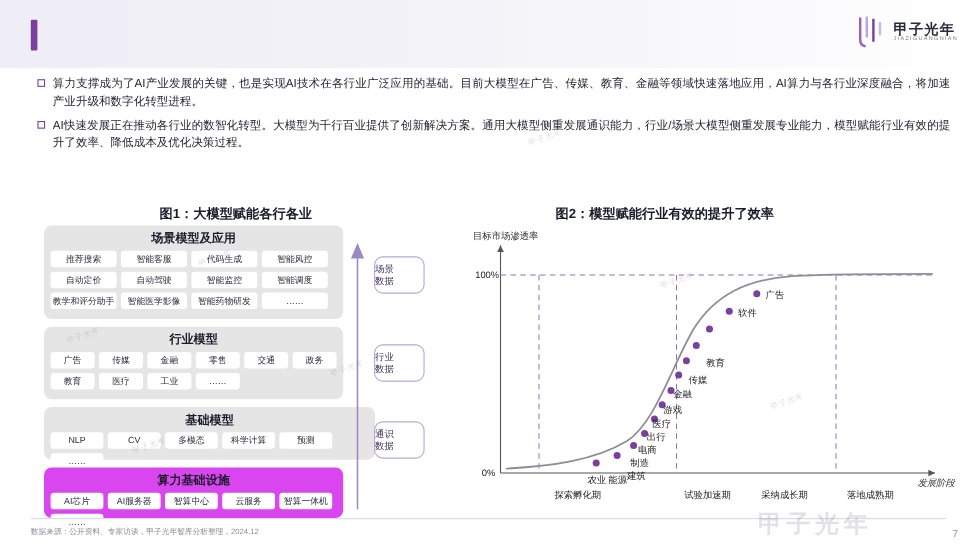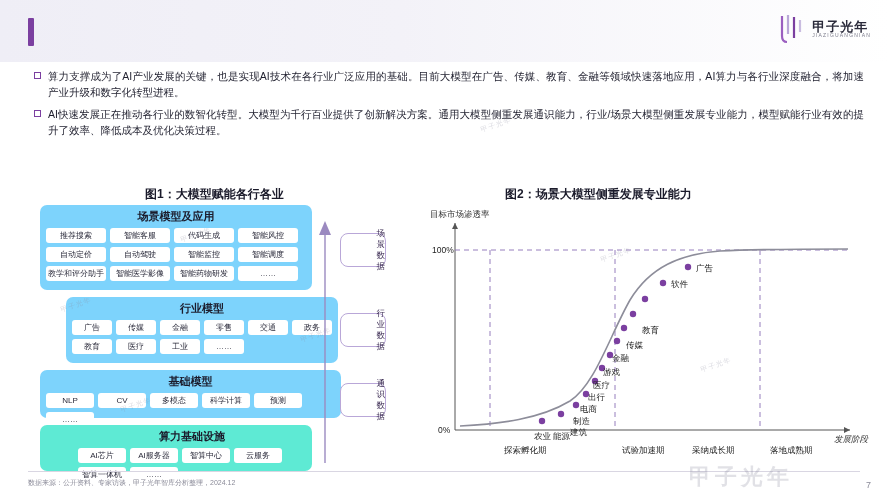--- a/index.html
+++ b/index.html
@@ -101,21 +101,21 @@
 
   
   .diagram {
     position: absolute;
     left: 40px; top: 205px;
     width: 385px; height: 255px;
   }
   .panel {
     position: absolute;
     border-radius: 7px;
-    background: #7dd3fc;
+    background: #e5e5e5;
   }
   .panel-title {
     text-align: center;
     font-size: 11px;
     font-weight: bold;
     color: #1b1b2b;
     padding-top: 4px;
   }
   .chipgrid {
     display: flex;
@@ -131,48 +131,46 @@
     color: #2a2a3a;
     text-align: center;
     line-height: 15px;
     height: 15px;
     flex: 0 0 auto;
   }
   
   #panel-scene { left: 0; top: 0; width: 272px; height: 85px; }
   #panel-scene .chip { width: 60px; }
   
-  #panel-industry { left: 0; top: 92px; width: 272px; height: 66px; margin-left: 26px; }
+  #panel-industry { left: 0; top: 92px; width: 272px; height: 66px; }
   #panel-industry .chip { width: 40px; }
   
   #panel-base { left: 0; top: 165px; width: 301px; height: 48px; }
   #panel-base .chip { width: 48px; }
   
   #panel-infra {
     left: 0; top: 220px; width: 272px; height: 46px;
-    background: #5eead4;
-    padding-left: 32px;
+    background: #d946ef;
   }
   #panel-infra .panel-title { color: #1b1b2b; }
   #panel-infra .chip { width: 48px; }
 
   .tagbox {
     position: absolute;
     width: 46px; height: 34px;
     border: 1px solid #b9a7d8;
     border-radius: 8px;
     background: #ffffff;
     font-size: 8.5px;
     color: #3a2a52;
     display: flex;
     align-items: center;
-    justify-content: flex-end;
+    justify-content: flex-start;
     text-align: center;
     line-height: 11px;
-    padding-left: 40px;
   }
   #tag-scene { left: 300px; top: 28px; }
   #tag-industry { left: 300px; top: 108px; }
   #tag-general { left: 300px; top: 178px; }
 
   .arrow-up {
     position: absolute;
     left: 276px; top: 12px;
     width: 18px; height: 248px;
   }
@@ -257,21 +255,21 @@
       <div class="bullet-mark"></div>
       <div class="bullet-text">算力支撑成为了AI产业发展的关键，也是实现AI技术在各行业广泛应用的基础。目前大模型在广告、传媒、教育、金融等领域快速落地应用，AI算力与各行业深度融合，将加速产业升级和数字化转型进程。</div>
     </div>
     <div class="bullet">
       <div class="bullet-mark"></div>
       <div class="bullet-text">AI快速发展正在推动各行业的数智化转型。大模型为千行百业提供了创新解决方案。通用大模型侧重发展通识能力，行业/场景大模型侧重发展专业能力，模型赋能行业有效的提升了效率、降低成本及优化决策过程。</div>
     </div>
   </div>
 
   <div class="fig-caption" id="fig1-caption">图1：大模型赋能各行各业</div>
-  <div class="fig-caption" id="fig2-caption">图2：场景大模型侧重发展专业能力</div>
+  <div class="fig-caption" id="fig2-caption">图2：模型赋能行业有效的提升了效率</div>
 
   <div class="diagram">
 
     <div class="panel" id="panel-scene">
       <div class="panel-title">场景模型及应用</div>
       <div class="chipgrid">
         <div class="chip">推荐搜索</div>
         <div class="chip">智能客服</div>
         <div class="chip">代码生成</div>
         <div class="chip">智能风控</div>

